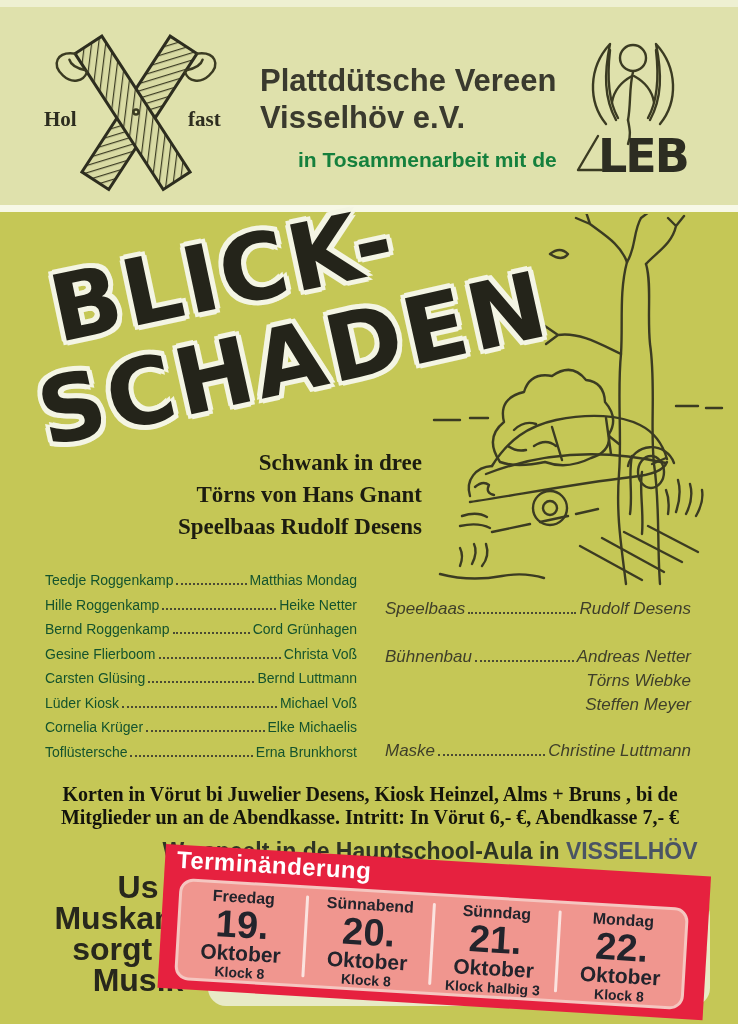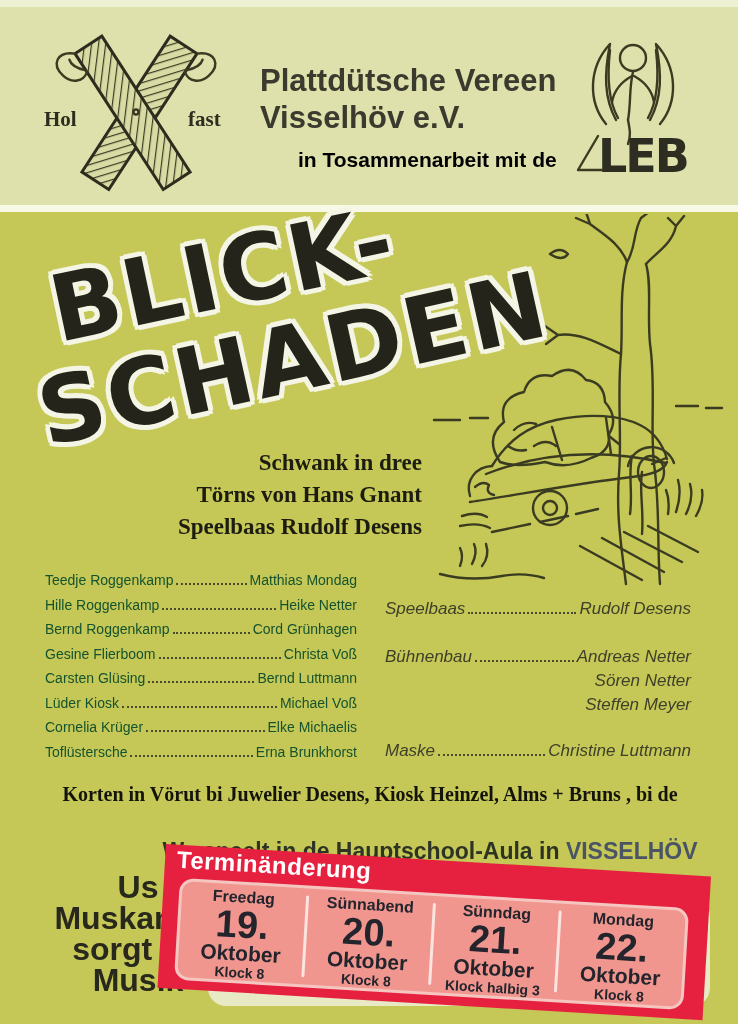--- a/index.html
+++ b/index.html
@@ -13,21 +13,21 @@
   .top-strip{position:absolute;left:0;top:0;width:738px;height:7px;background:#eef0d2;}
   .white-divider{position:absolute;left:0;top:205px;width:738px;height:7px;background:#f7f8e6;}
   .holfast{position:absolute;left:36px;top:20px;}
   .orgname{
     position:absolute;left:260px;top:62px;width:330px;
     font-weight:700;font-size:31px;line-height:37px;color:#3a3a2e;
     letter-spacing:0px;
   }
   .coop{
     position:absolute;left:298px;top:148px;width:270px;
-    font-weight:600;font-size:21px;color:#000000;
+    font-weight:600;font-size:21px;color:#15803d;
   }
   .lebwrap{position:absolute;left:558px;top:24px;}
   
   .title{
     position:absolute;font-family:"DejaVu Sans",sans-serif;font-weight:900;
     color:#24241a;white-space:nowrap;letter-spacing:3px;
     text-shadow:
       -4px -4px 0 #f4f5e4, 4px -4px 0 #f4f5e4, -4px 4px 0 #f4f5e4, 4px 4px 0 #f4f5e4,
       0 -5px 0 #f4f5e4, 0 5px 0 #f4f5e4, -5px 0 0 #f4f5e4, 5px 0 0 #f4f5e4;
   }
@@ -255,32 +255,33 @@
         <span>Speelbaas</span>
         <span class="dots"></span>
         <span class="nm">Rudolf Desens</span>
       </div>
     <div class="crew-gap"></div>
     <div class="drow">
         <span>Bühnenbau</span>
         <span class="dots"></span>
         <span class="nm">Andreas Netter</span>
       </div>
-    <div class="rightname">Sören Netter</div>
+    <div class="rightname">Törns Wiebke</div>
     <div class="rightname">Steffen Meyer</div>
     <div class="crew-gap"></div>
     <div class="drow">
         <span>Maske</span>
         <span class="dots"></span>
         <span class="nm">Christine Luttmann</span>
       </div>
   </div>
 
   <div class="tickets">
     <div>Korten in Vörut bi Juwelier Desens, Kiosk Heinzel, Alms + Bruns , bi de</div>
+    <div>Mitglieder un an de Abendkasse. Intritt: In Vörut 6,- €, Abendkasse 7,- €</div>
   </div>
 
   <div class="venue">
     <span>We speelt in de Hauptschool-Aula in</span>
     <span class="city">VISSELHÖV</span>
   </div>
 
   <div class="music">
     <div>Us</div>
     <div>Muskanten</div>

